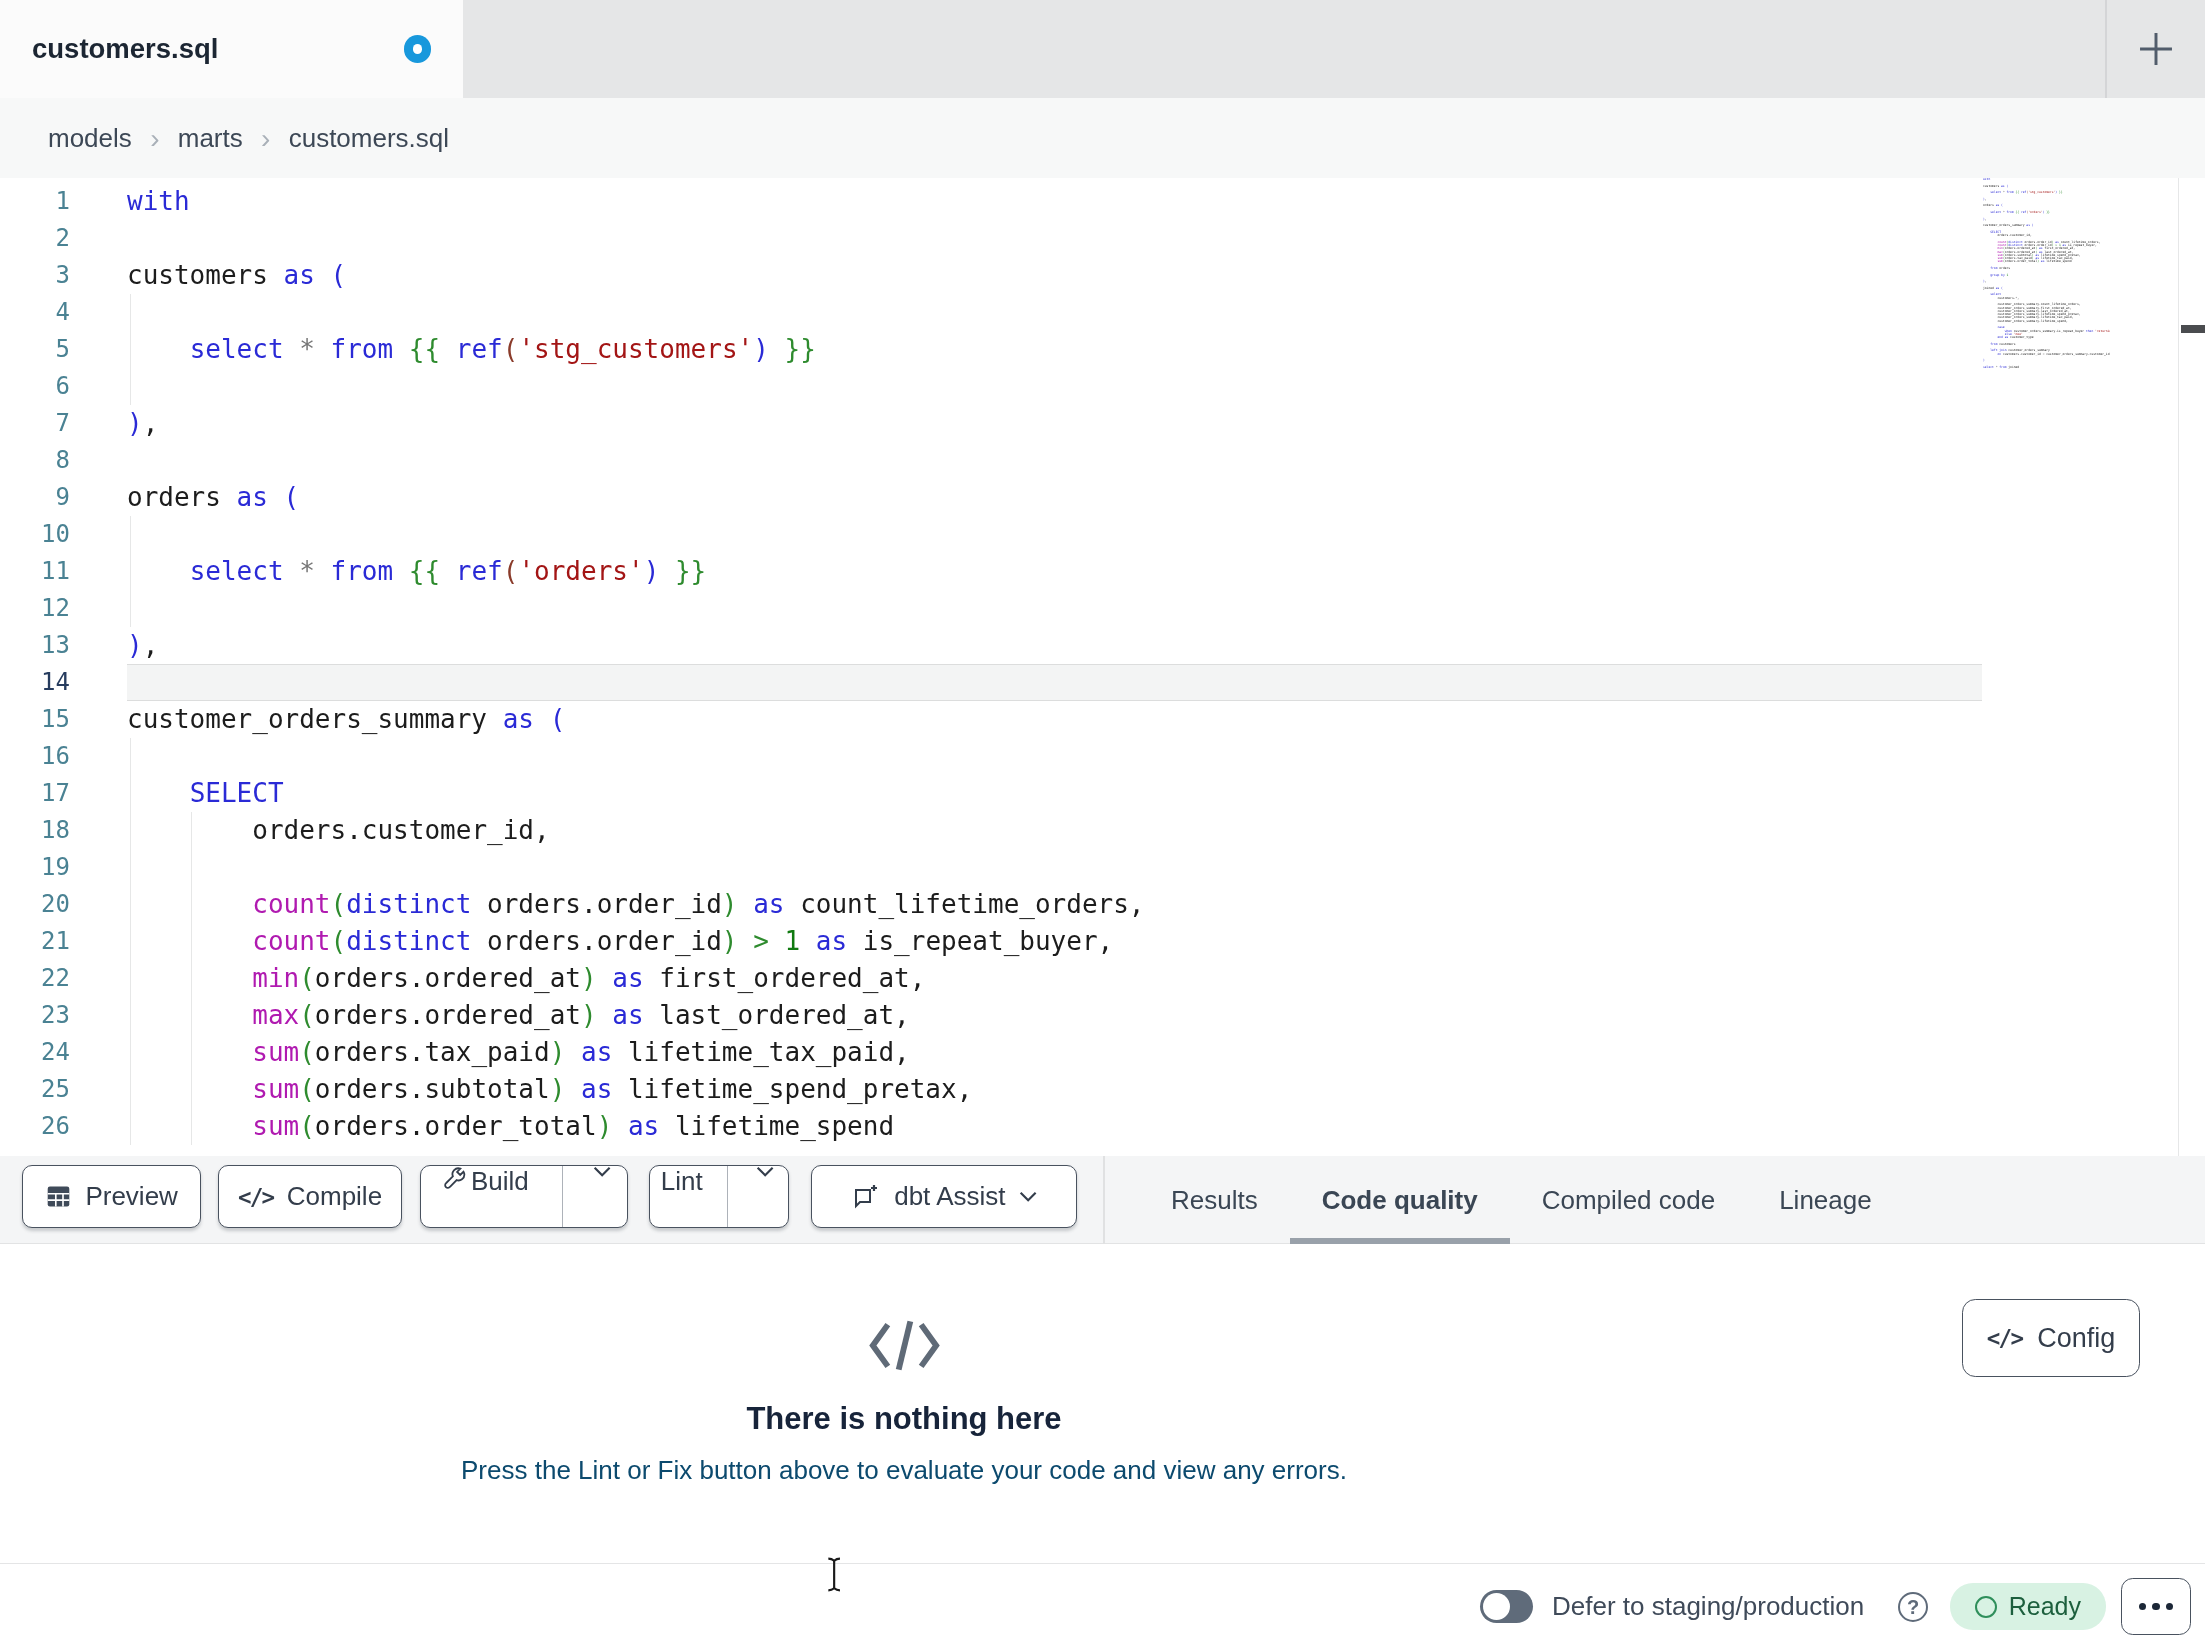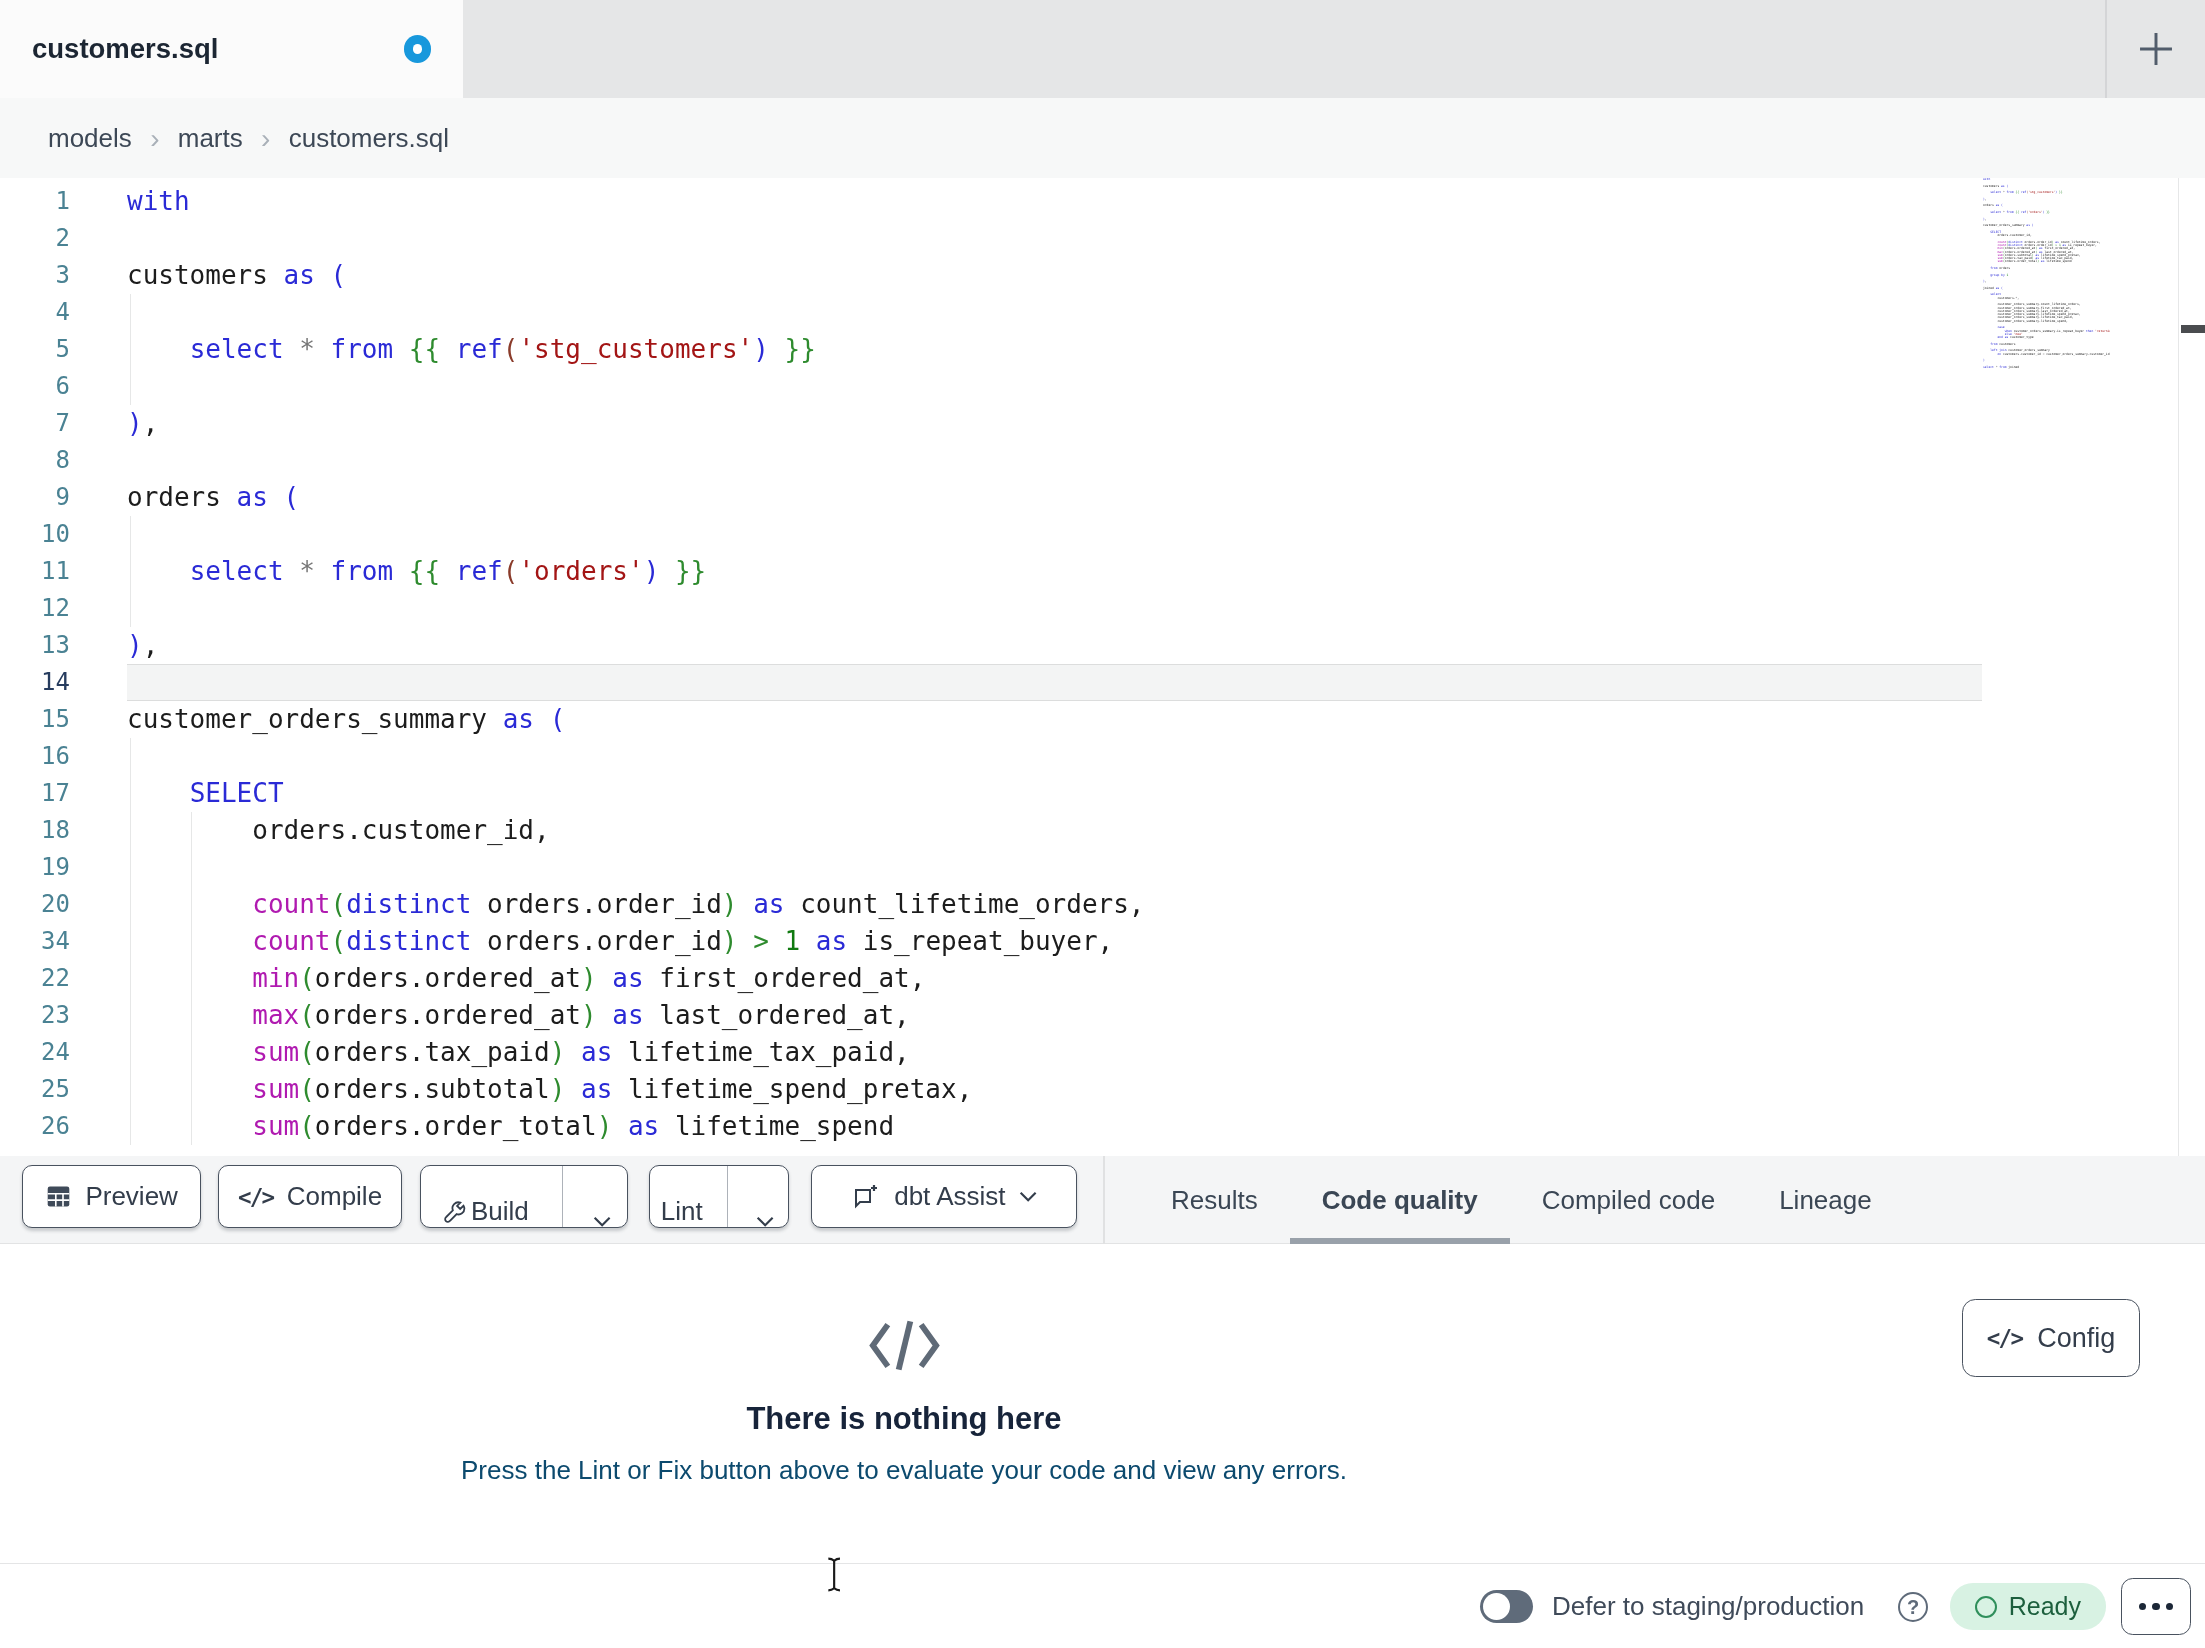--- a/index.html
+++ b/index.html
@@ -44,21 +44,21 @@
   .tk-id,.tk-ws{color:#1c1c1c} .tk-pb{color:var(--kw)} .tk-pr{color:#8a3b2a} .tk-pg{color:var(--jj)}
   .minimap{position:absolute;left:1983px;top:0px;width:127px;height:208px;overflow:hidden;font-family:"DejaVu Sans Mono",monospace}
   .mr{height:3.3px;line-height:3.3px;font-size:3px;white-space:pre}
   .ed-scroll-track{position:absolute;left:2178px;top:0;width:27.5px;height:978px;border-left:0.8px solid #e6e7e8;background:#fff}
   .ed-scroll-thumb{position:absolute;left:1.7px;top:147px;width:25px;height:7.5px;background:#4a4c4f}
 
   
   .toolrow{position:absolute;left:0;top:1156px;width:2205px;height:88px;background:#f4f5f6;border-bottom:0.8px solid #e2e3e4}
   .tbtn{position:absolute;top:9.2px;height:63px;background:#fff;border:1.7px solid var(--border_btn);border-radius:10px;color:var(--slate);font-size:26px;font-weight:500;font-family:"Liberation Sans",sans-serif;display:flex;align-items:center;justify-content:center;gap:13.3px;box-shadow:0 2.5px 3.3px rgba(40,50,60,.22);cursor:pointer}
   .split{padding:0}
-  .split .seg{height:100%;display:flex;align-items:flex-end;justify-content:center;gap:3px}
+  .split .seg{height:100%;display:flex;align-items:flex-start;justify-content:center;gap:3px}
   .split .divider{width:1.7px;height:100%;background:#6a7380;opacity:.55}
   .code-glyph{font-family:"DejaVu Sans Mono",monospace;font-weight:700;font-size:22.5px;letter-spacing:-1.7px}
   .toolsep{position:absolute;left:1103px;top:0;width:1.7px;height:88px;background:#e0e1e2}
   .ptabs{position:absolute;left:1139px;top:0;height:88px;display:flex}
   .ptab{padding:0 32px;display:flex;align-items:center;font-size:26px;color:#3a4654;position:relative;cursor:pointer}
   .ptab.active{font-weight:700}
   .ptab.active::after{content:"";position:absolute;left:0;right:0;bottom:0;height:5.8px;background:#99a1aa}
 
   
   .panel{position:absolute;left:0;top:1245px;width:2205px;height:318px;background:#fff}
@@ -139,21 +139,21 @@
         <div class="ln">11</div>
         <div class="ln">12</div>
         <div class="ln">13</div>
         <div class="ln active">14</div>
         <div class="ln">15</div>
         <div class="ln">16</div>
         <div class="ln">17</div>
         <div class="ln">18</div>
         <div class="ln">19</div>
         <div class="ln">20</div>
-        <div class="ln">34</div>
+        <div class="ln">21</div>
         <div class="ln">22</div>
         <div class="ln">23</div>
         <div class="ln">24</div>
         <div class="ln">25</div>
         <div class="ln">26</div>
       </div>
     <div class="code">
         <div class="cl"><span class="tk-kw">with</span></div>
         <div class="cl">&nbsp;</div>
         <div class="cl"><span class="tk-id">customers </span><span class="tk-kw">as </span><span class="tk-pb">(</span></div>

